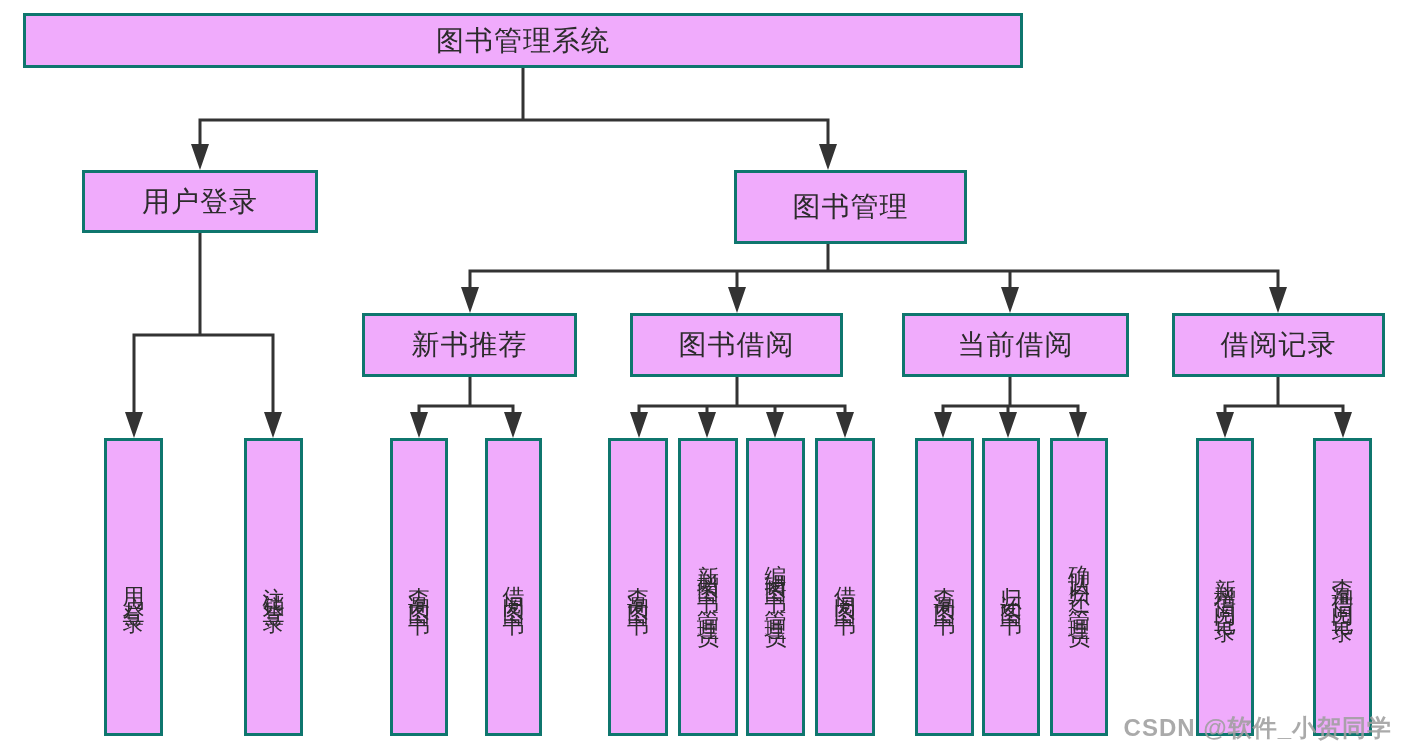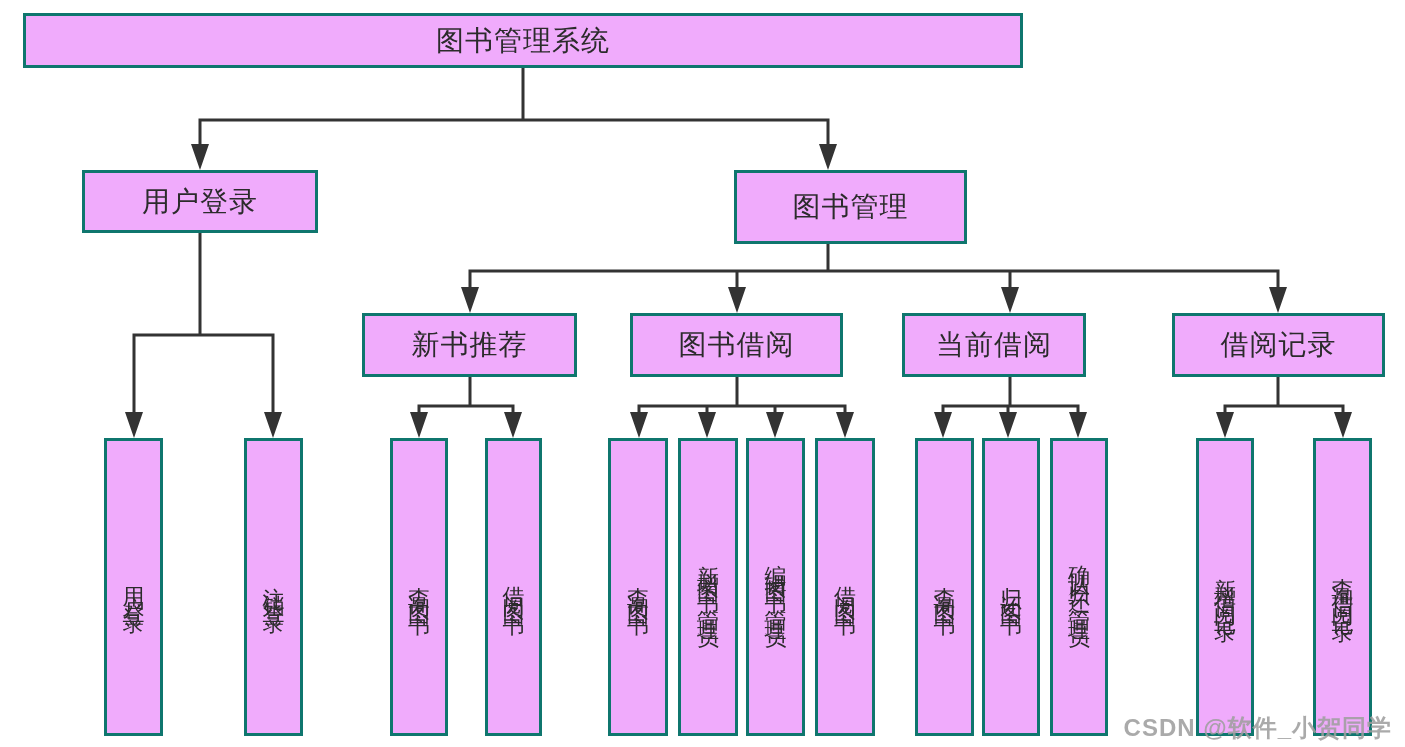--- a/index.html
+++ b/index.html
@@ -87,21 +87,21 @@
              M1216 412L1234 412L1225 438Z M1334 412L1352 412L1343 438Z"></path>
   </svg>
 
   <div class="box h-box" style="left:23px; top:13px; width:1000px; height:55px;">图书管理系统</div>
 
   <div class="box h-box" style="left:82px; top:170px; width:236px; height:63px;">用户登录</div>
   <div class="box h-box" style="left:712px; top:170px; width:233px; height:74px;margin-left:22px;">图书管理</div>
 
   <div class="box h-box" style="left:630px; top:313px; width:213px; height:64px;">图书借阅</div>
   <div class="box h-box" style="left:362px; top:313px; width:215px; height:64px;">新书推荐</div>
-  <div class="box h-box" style="left:902px; top:313px; width:184px; height:64px;">当前借阅</div>
+  <div class="box h-box" style="left:902px; top:313px; width:227px; height:64px;">当前借阅</div>
   <div class="box h-box" style="left:1172px; top:313px; width:213px; height:64px;">借阅记录</div>
 
   <div class="box v-box" style="left:104px; top:438px; width:59px; height:298px;">
     <span class="v-text">用户登录</span>
   </div>
   <div class="box v-box" style="left:244px; top:438px; width:59px; height:298px;">
     <span class="v-text">注销登录</span>
   </div>
 
   <div class="box v-box" style="left:390px; top:438px; width:58px; height:298px;">

